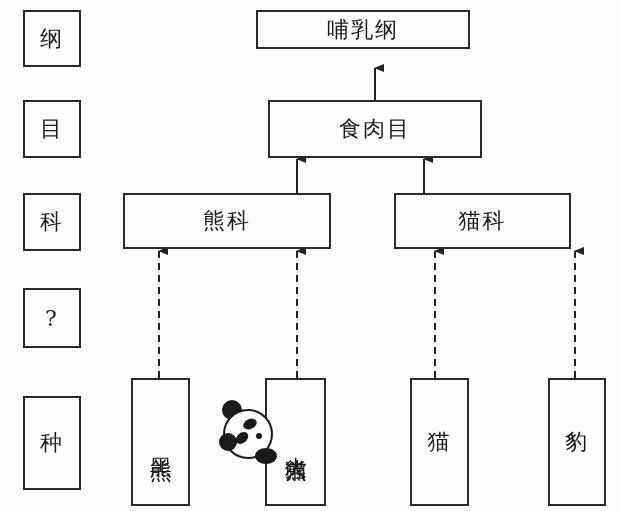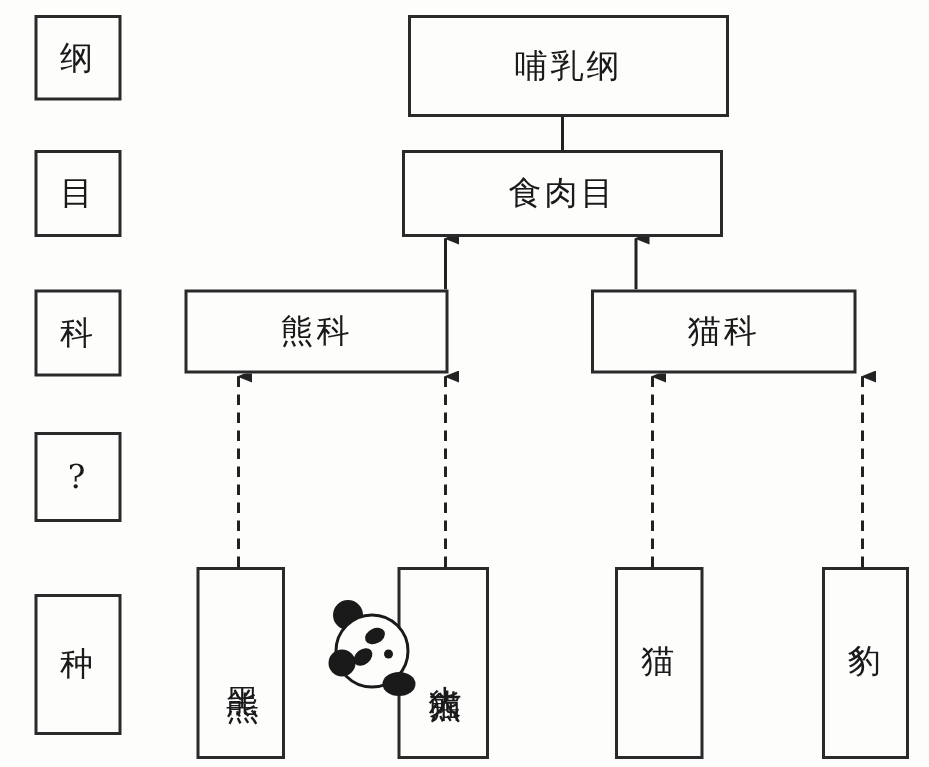--- a/index.html
+++ b/index.html
@@ -28,23 +28,23 @@
   <line x1="435" y1="378" x2="435" y2="251" stroke="#222" stroke-width="2" stroke-dasharray="7,5" marker-end="url(#ah)"></line>
   <line x1="575" y1="378" x2="575" y2="251" stroke="#222" stroke-width="2" stroke-dasharray="7,5" marker-end="url(#ah)"></line>
 </svg>
 
 <div class="box" style="left:23px;top:10px;width:58px;height:57px;">纲</div>
 <div class="box" style="left:23px;top:100px;width:58px;height:58px;">目</div>
 <div class="box" style="left:23px;top:193px;width:58px;height:58px;">科</div>
 <div class="box" style="left:23px;top:288px;width:58px;height:60px;">?</div>
 <div class="box" style="left:23px;top:396px;width:58px;height:94px;">种</div>
 
-<div class="box" style="left:272px;top:10px;width:214px;height:68px;">哺乳纲</div>
+<div class="box" style="left:256px;top:10px;width:214px;height:39px;">哺乳纲</div>
 <div class="box" style="left:268px;top:100px;width:214px;height:58px;">食肉目</div>
-<div class="box" style="left:123px;top:193px;width:176px;height:56px;">熊科</div>
+<div class="box" style="left:123px;top:193px;width:208px;height:56px;">熊科</div>
 <div class="box" style="left:394px;top:193px;width:177px;height:56px;">猫科</div>
 
 <div class="box vert" style="left:131px;top:378px;width:59px;height:128px;">
   <span style="writing-mode:vertical-rl;">黑熊</span>
 </div>
 <div class="box vert" style="left:265px;top:378px;width:61px;height:128px;">
   <span style="writing-mode:vertical-rl;">大熊猫</span>
 </div>
 <div class="box vert" style="left:410px;top:378px;width:59px;height:128px;">
   <span>猫</span>

